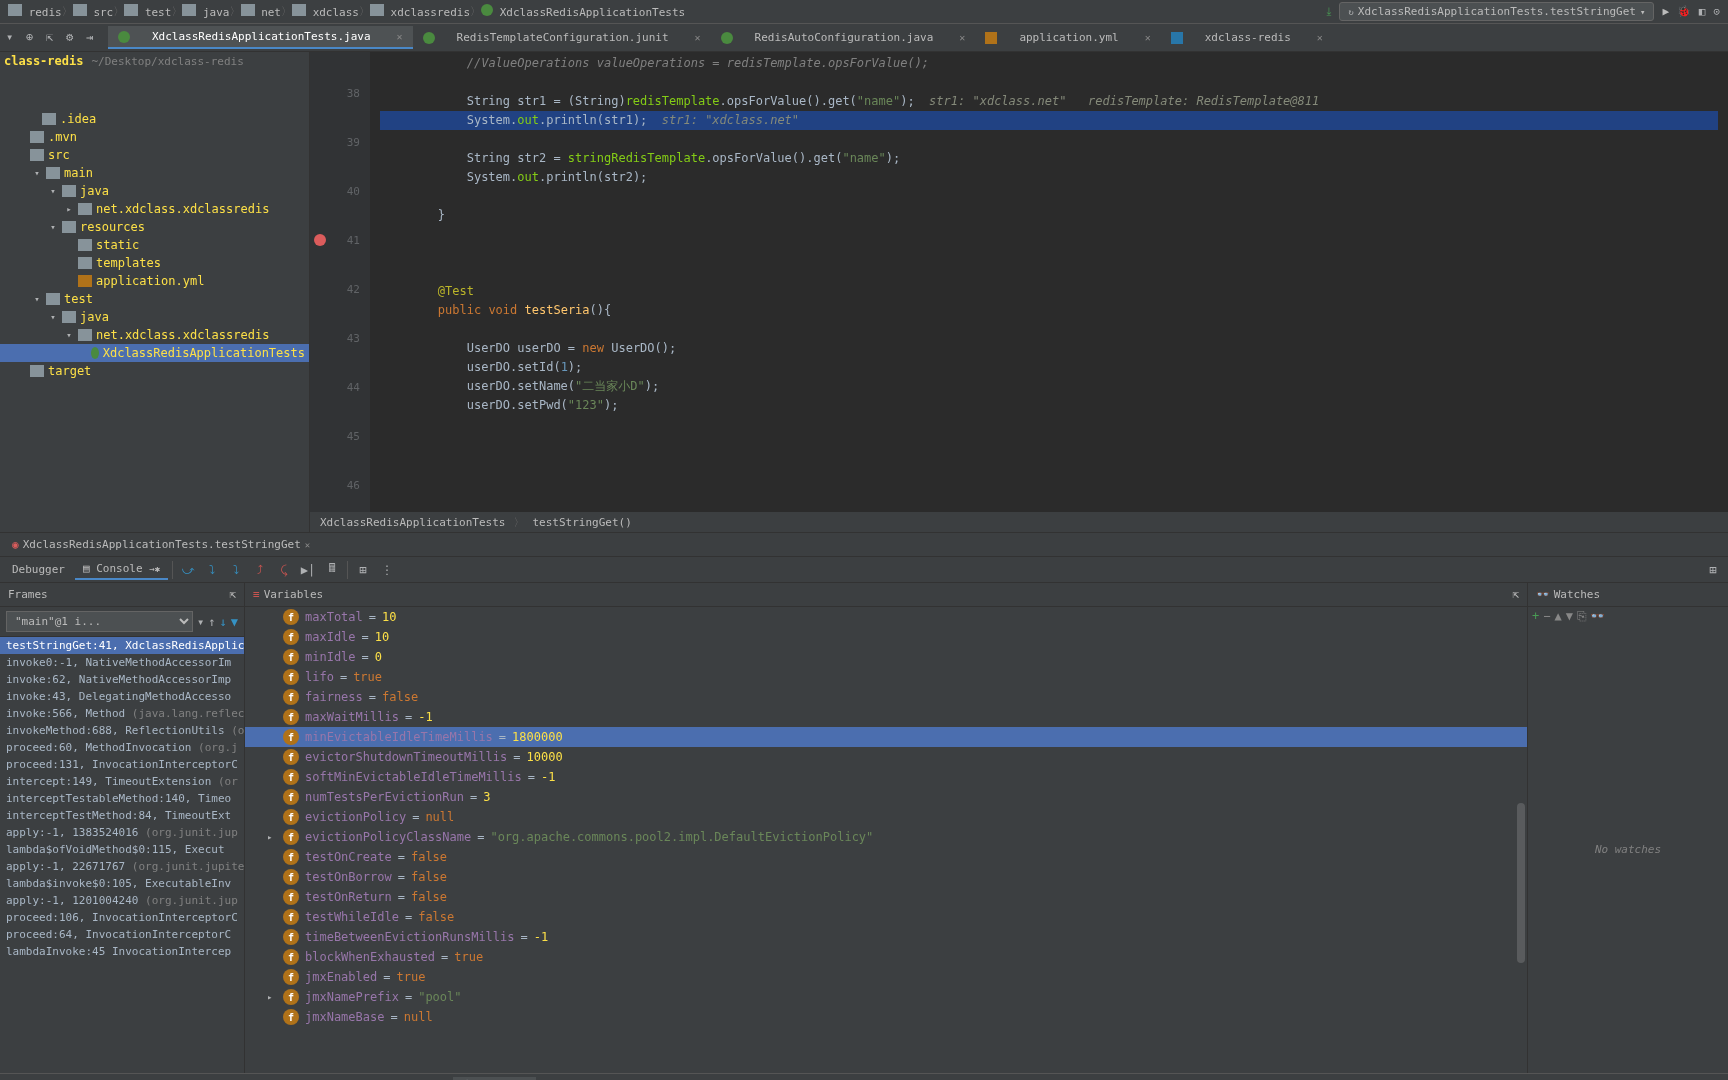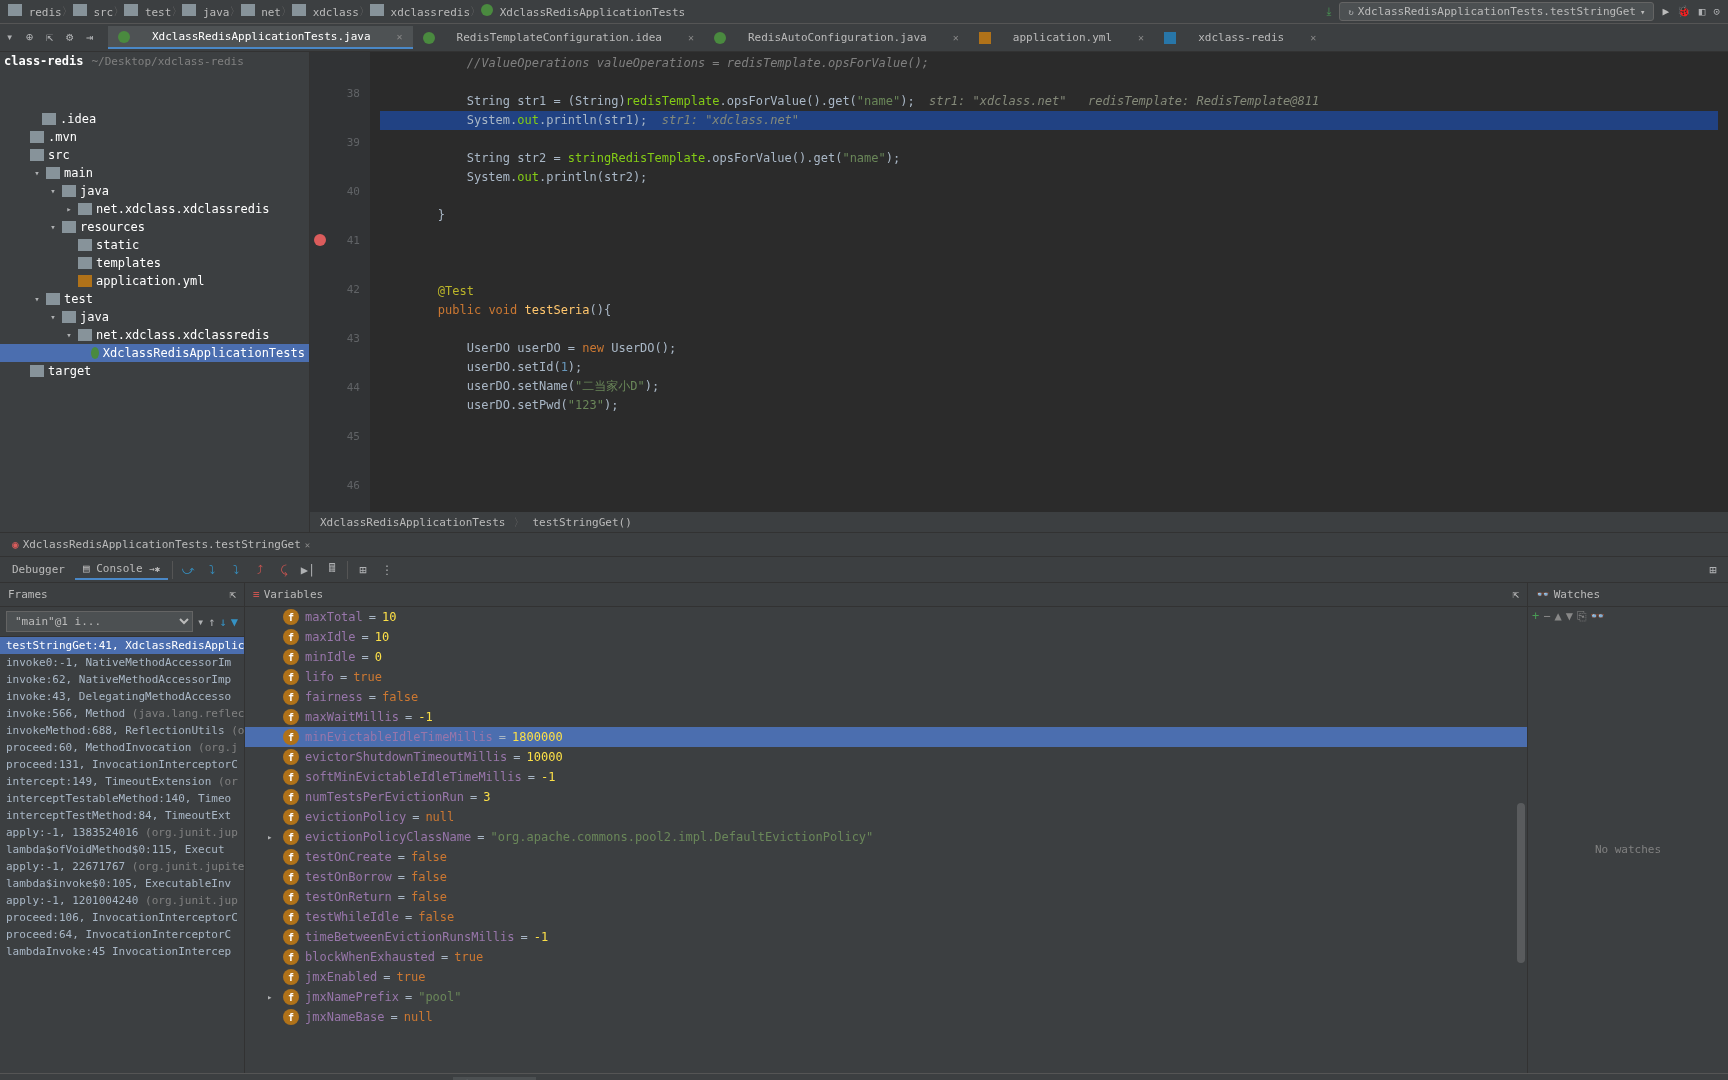--- a/index.html
+++ b/index.html
@@ -32,21 +32,21 @@
 
 
 .project-tree { width: 310px; background: #3c3f41; border-right: 1px solid #323232; overflow: hidden; font-size: 12px; }
 .tree-item { padding: 2px 4px; display: flex; align-items: center; gap: 4px; cursor: pointer; white-space: nowrap; }
 .tree-item.selected { background: #4b6eaf; color: #fff; }
 .tree-arrow { width: 10px; color: #afb1b3; font-size: 9px; display: inline-block; text-align: center; }
 .tree-icon { width: 14px; height: 12px; display: inline-block; }
 .tree-icon.folder { background: #87939a; }
 .tree-icon.class { width: 12px; height: 12px; border-radius: 50%; background: #4a8a3f; }
 .tree-icon.yml { background: #b07219; }
-.tree-label { color: #ffffff; }
+.tree-label { color: #fde047; }
 .tree-path { color: #808080; margin-left: 4px; font-size: 11px; }
 
 
 .editor { flex: 1; background: #2b2b2b; display: flex; position: relative; overflow: hidden; }
 .gutter { width: 60px; background: #313335; text-align: right; padding-right: 10px; color: #606366; font-size: 11px; line-height: 19px; padding-top: 2px; position: relative; }
 .gutter .ln { height: 19px; position: relative; margin-top: 30px; }
 .gutter .breakpoint { position: absolute; left: 4px; top: 3px; width: 12px; height: 12px; border-radius: 50%; background: #db5c5c; }
 .gutter .run-gutter { position: absolute; left: 4px; top: 3px; color: #499c54; font-size: 10px; }
 .code { flex: 1; padding: 2px 10px; line-height: 19px; font-size: 12px; white-space: pre; }
 .code-line { height: 19px; }
@@ -94,21 +94,21 @@
 .var-name { color: #9876aa; }
 .var-eq { color: #a9b7c6; }
 .var-val { color: #a9b7c6; }
 .var-val.str { color: #6a8759; }
 .var-val.num { color: #fde047; }
 .var-val.bool { color: #cc7832; }
 .var-val.null { color: #cc7832; }
 .vars-scrollbar { position: absolute; right: 2px; top: 220px; width: 8px; height: 160px; background: #595b5d; border-radius: 4px; }
 
 .watches-panel { width: 200px; display: flex; flex-direction: column; }
-.watches-body { flex: 1; display: flex; align-items: center; justify-content: center; color: #808080; font-size: 11px; }
+.watches-body { flex: 1; display: flex; align-items: center; justify-content: center; color: #808080; font-size: 11px; font-style: italic; }
 .watches-toolbar { display: flex; gap: 4px; padding: 2px 4px; }
 
 
 .bottom-bar { height: 24px; background: #3c3f41; border-top: 1px solid #555; display: flex; align-items: center; padding: 0 8px; gap: 12px; font-size: 11px; }
 .bottom-tab { display: flex; align-items: center; gap: 4px; color: #bbb; cursor: pointer; padding: 2px 6px; }
 .bottom-tab.active { background: #4c5052; }
 </style>
 </head>
 <body>
 
@@ -151,21 +151,21 @@
     <span class="tool-icon">⇥</span>
   </div>
   <div id="tabs-container" style="display:flex;">
       <div class="editor-tab active">
         <span class="tab-icon-class"></span>
         <span>XdclassRedisApplicationTests.java</span>
         <span class="close-x">✕</span>
       </div>
       <div class="editor-tab">
         <span class="tab-icon-class"></span>
-        <span>RedisTemplateConfiguration.idea</span>
+        <span>RedisTemplateConfiguration.junit</span>
         <span class="close-x">✕</span>
       </div>
       <div class="editor-tab">
         <span class="tab-icon-class"></span>
         <span>RedisAutoConfiguration.java</span>
         <span class="close-x">✕</span>
       </div>
       <div class="editor-tab">
         <span class="tab-icon-yml"></span>
         <span>application.yml</span>

